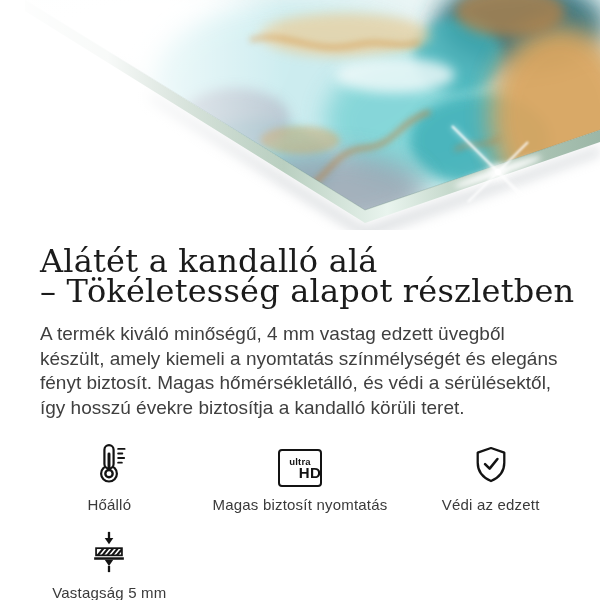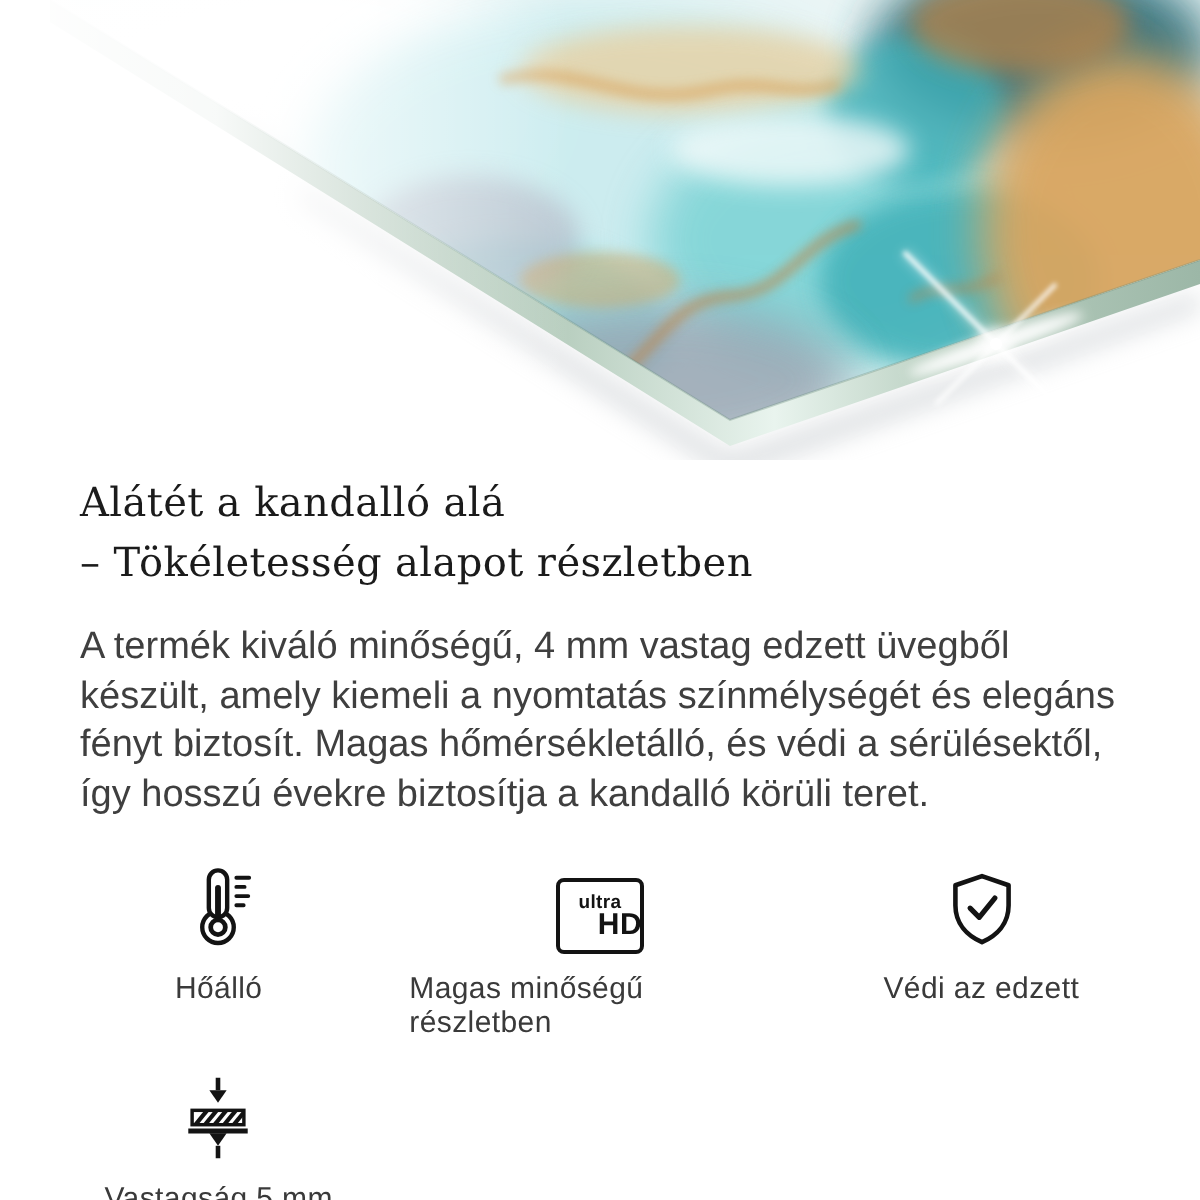--- a/index.html
+++ b/index.html
@@ -1,20 +1,20 @@
 <!DOCTYPE html>
 <html style="--ink: #131313; --heading: #1b1b1b; --body_text: #3f3f3f; --label: #3a3a3a; --base: #eaf5f5; --cyan: #c9ecef; --aqua: #7fd4d6; --teal: #3fb0b8; --deep_teal: #2d6e7a; --slate: #93a0ae; --lavender: #b6bcc9; --gold: #d9a55e; --copper: #bf8344; --pale_gold: #e9cf9e; --glass_edge: #b9cfc0; --glass_edge_dark: #9cb7a7; --glass_edge_light: #e9f4ee; --shadow: #b9bfc4;"><head>
 <meta charset="utf-8">
 <style>
   html,body{margin:0;padding:0;background:#ffffff;}
   .page{position:relative;width:600px;height:600px;background:#fff;overflow:hidden;
         font-family:"Liberation Sans",sans-serif;}
   .hero{width:600px;height:230px;display:block;}
-  .title{margin:6px 0 0 40px;font-family:"DejaVu Serif",serif;font-weight:400;
-         font-size:20px;line-height:30px;color:var(--heading,#1b1b1b);letter-spacing:.2px;}
+  .title{margin:16px 0 0 40px;font-family:"DejaVu Serif",serif;font-weight:400;
+         font-size:32px;line-height:30px;color:var(--heading,#1b1b1b);letter-spacing:.2px;}
   .desc{margin:16px 40px 0 40px;max-width:518px;font-size:19px;line-height:24.5px;
         color:var(--body_text,#3f3f3f);}
   .features{display:grid;grid-template-columns:1fr 1fr 1fr;row-gap:15px;margin:20px 14px 0 14px;}
   .feature{display:flex;flex-direction:column;align-items:center;}
   .icon-box{height:47px;display:flex;align-items:flex-end;justify-content:flex-start;}
   .feature .flabel{margin-top:9px;font-size:15px;color:var(--label,#3a3a3a);letter-spacing:.2px;}
   .uhd{width:44px;height:38px;border:2.6px solid var(--ink,#131313);border-radius:4px;
        display:flex;flex-direction:column;align-items:center;justify-content:center;
        color:var(--ink,#131313);box-sizing:border-box;background:#fff;}
   .uhd .u{font-size:9.5px;font-weight:700;line-height:9px;letter-spacing:.2px;}
@@ -117,21 +117,21 @@
       <div class="flabel">Hőálló</div>
     </div>
 
     <div class="feature">
       <div class="icon-box">
         <div class="uhd">
             <span class="u">ultra</span>
             <span class="h">HD</span>
           </div>
       </div>
-      <div class="flabel">Magas minőségű részletben</div>
+      <div class="flabel">Magas biztosít nyomtatás</div>
     </div>
 
     <div class="feature">
       <div class="icon-box">
         <svg width="46" height="44" viewBox="0 0 48 48" class="licon">
           <path d="M24 5.5 L38.5 10.5 V21.5 C38.5 31.5 32 38 24 41.5 C16 38 9.5 31.5 9.5 21.5 V10.5 Z" stroke-width="2.5" stroke-linejoin="round"></path>
           <path d="M17.5 23 L22.5 28 L31 17.5" stroke-width="2.8" stroke-linecap="round" stroke-linejoin="round"></path>
         </svg>
       </div>
       <div class="flabel">Védi az edzett</div>

